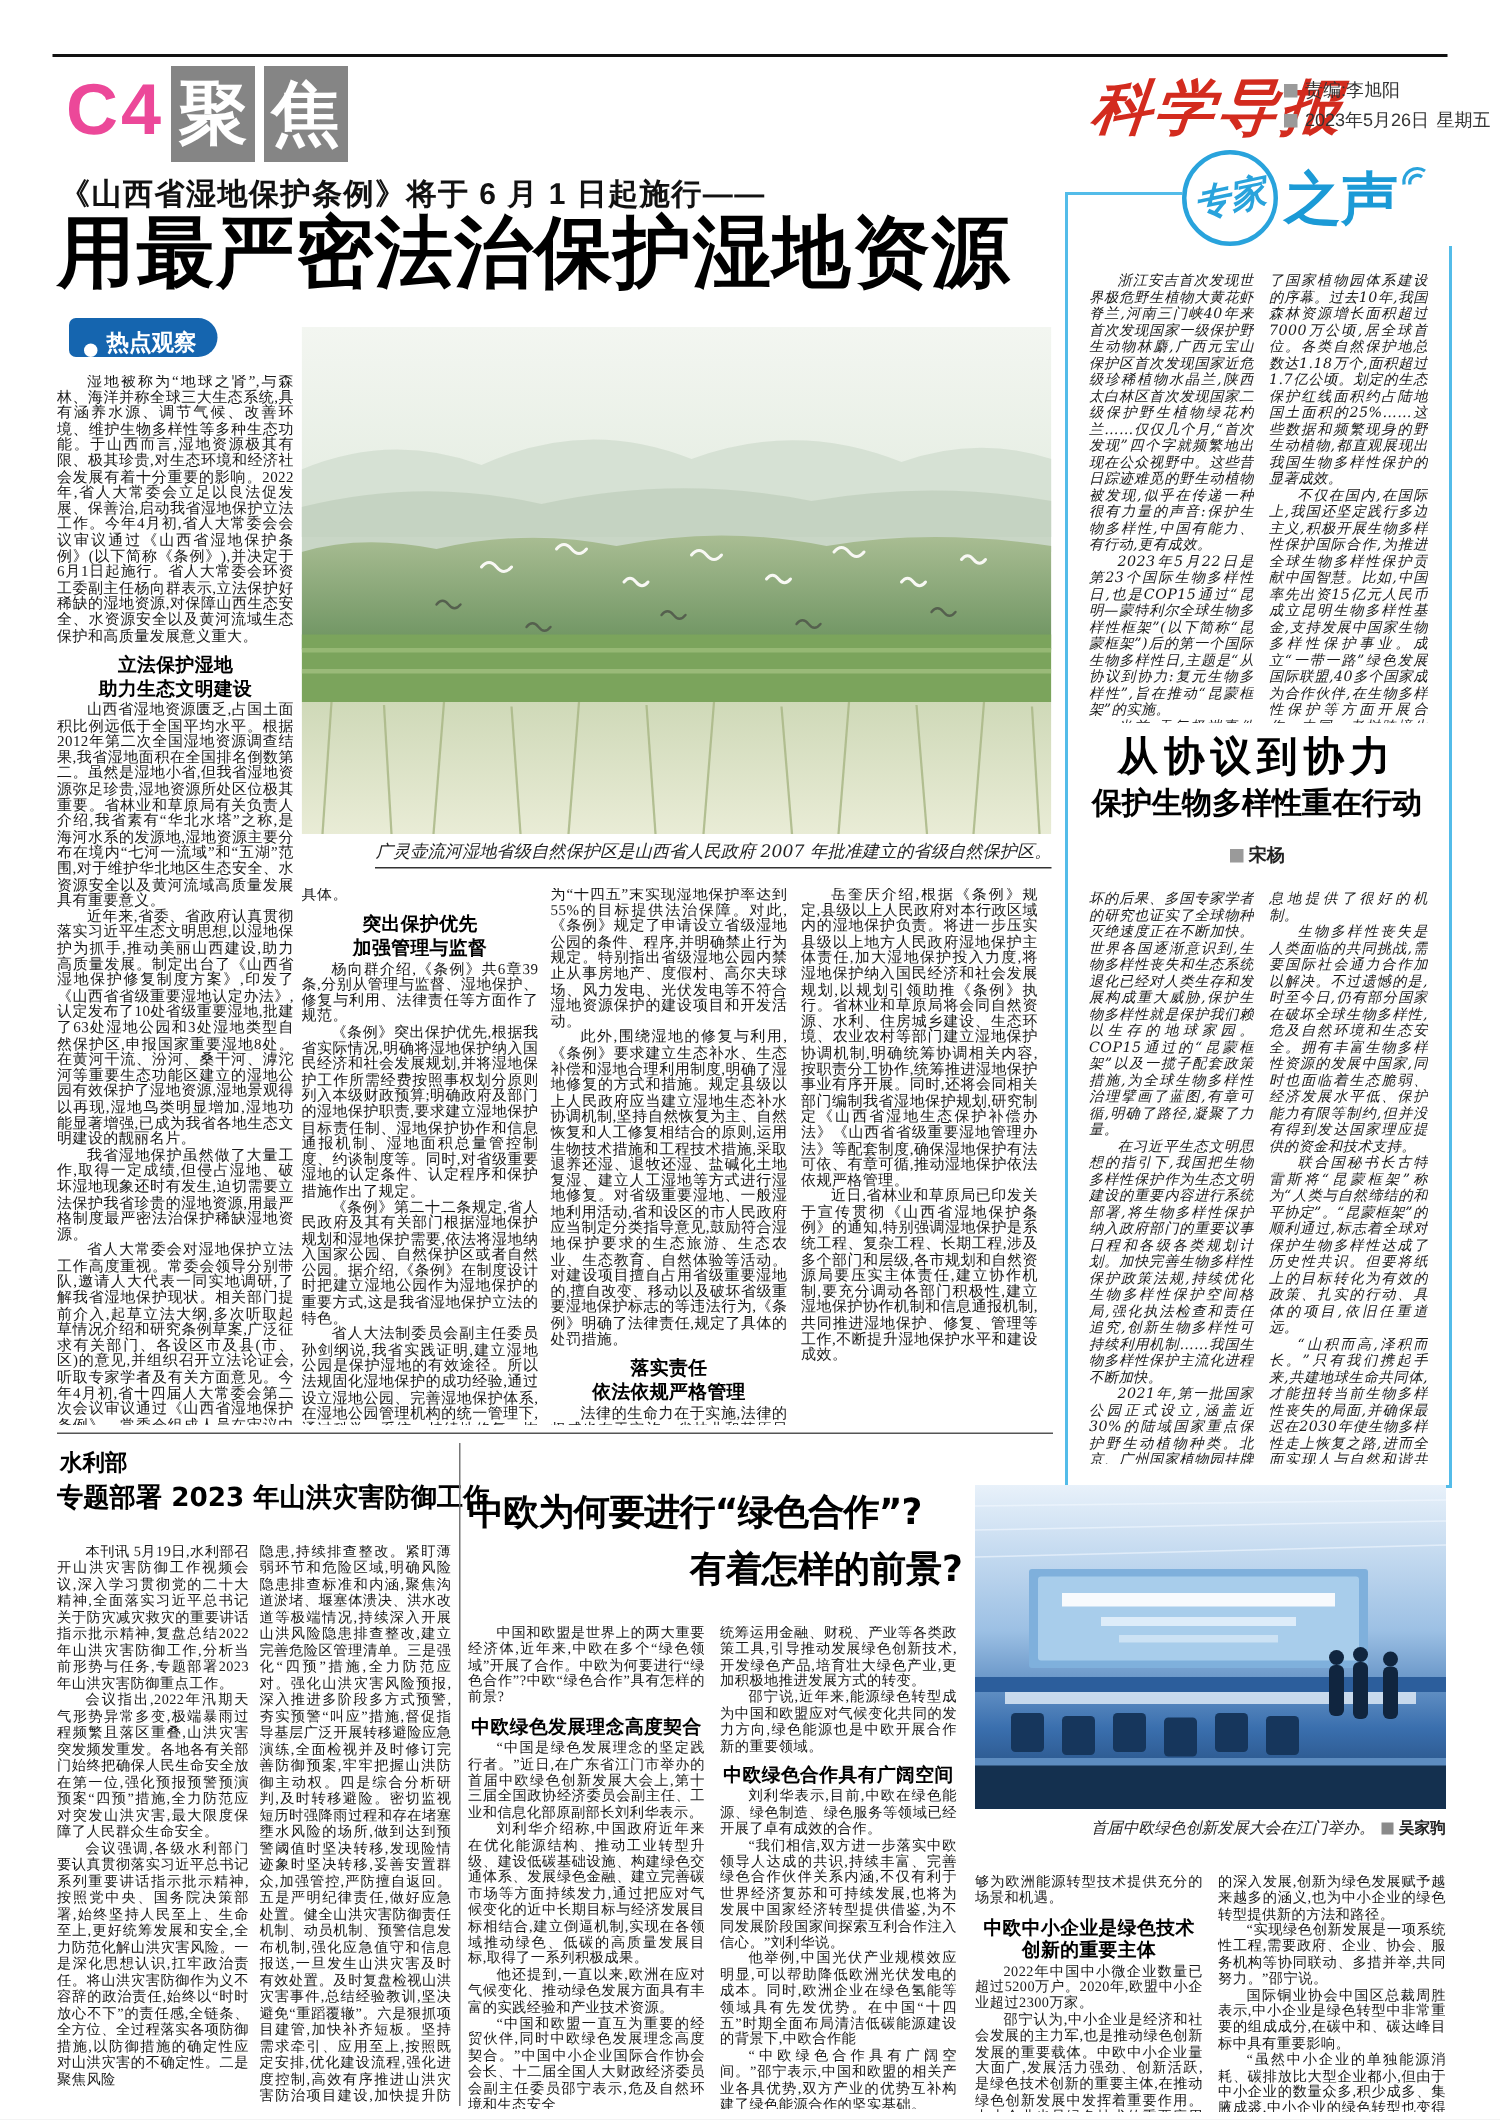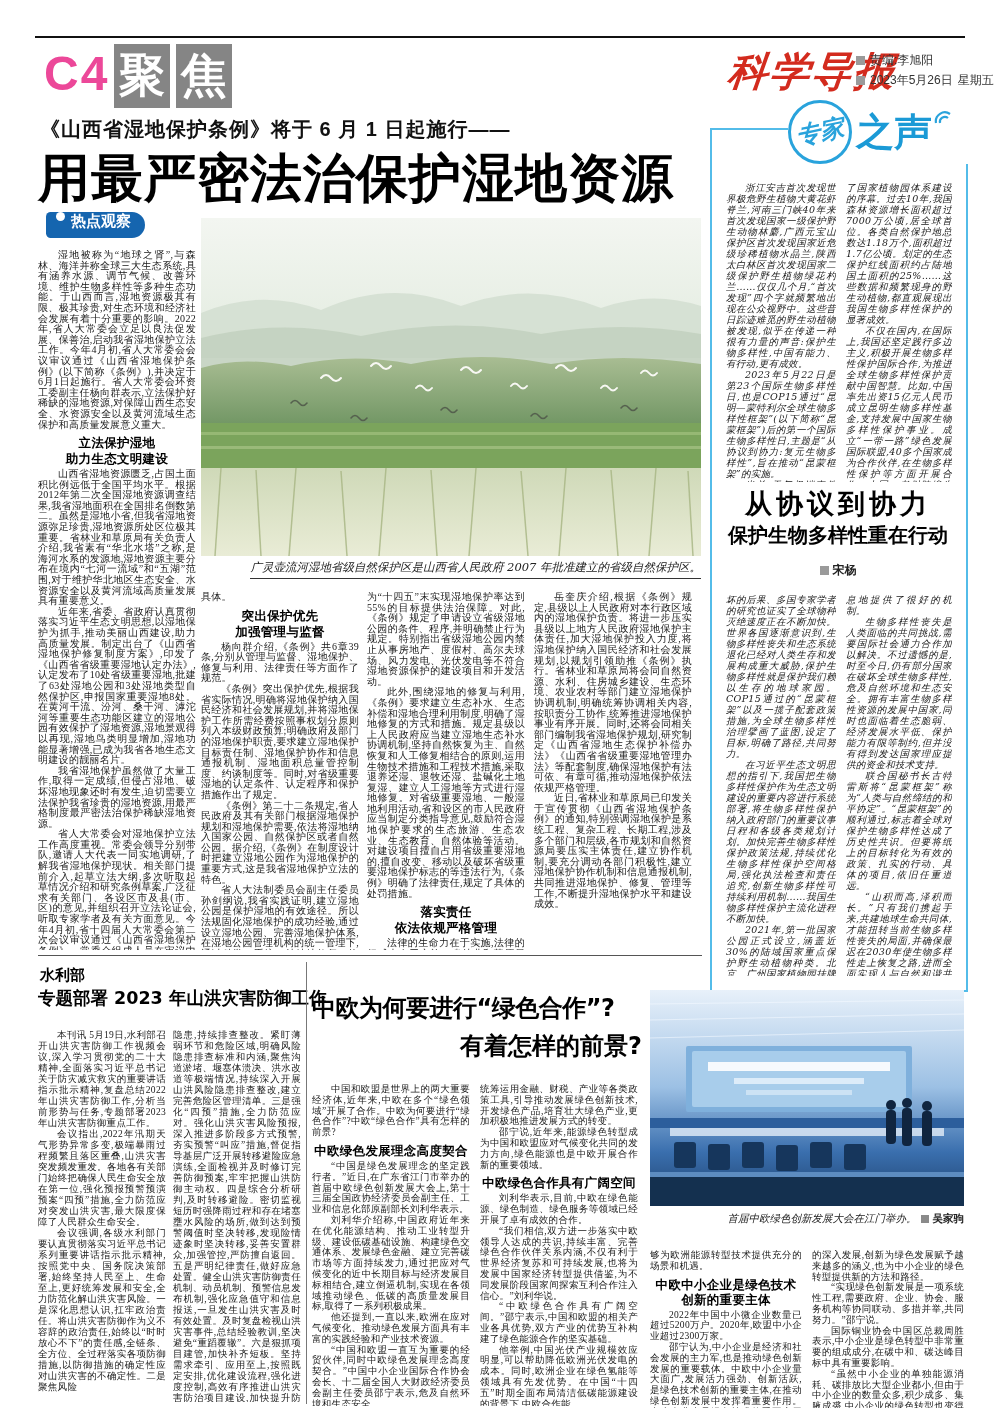--- a/index.html
+++ b/index.html
@@ -12,24 +12,24 @@
   .secbox{left:114px;top:44px;display:flex;gap:6px;}
   .secbox .ch{width:56px;height:64px;background:#858585;color:#fff;font-size:46px;font-weight:bold;
               display:flex;align-items:center;justify-content:center;font-family:"DejaVu Sans",sans-serif;}
   .masthead{left:728px;top:44px;font-family:"DejaVu Serif",serif;font-style:italic;font-weight:bold;
             font-size:40px;color:#d32b1e;transform:skewX(-6deg);letter-spacing:2px;}
   .edblock{left:856px;top:50px;font-size:12px;color:#333;line-height:20px;}
   .edblock .row{display:flex;align-items:center;gap:5px;white-space:nowrap;}
   .sq{display:inline-block;width:9px;height:9px;background:#9a9a9a;}
   
   .kicker{left:40px;top:116px;font-size:20px;font-weight:600;color:#111;letter-spacing:1px;}
-  .headline{left:38px;top:144px;width:680px;font-size:52px;font-weight:900;letter-spacing:1px;
+  .headline{left:38px;top:134px;width:680px;font-size:52px;font-weight:900;letter-spacing:1px;
             color:#000;font-family:"DejaVu Sans",sans-serif;white-space:nowrap;}
   .badge{left:46px;top:212px;height:26px;background:#1565af;border-radius:5px 14px 14px 5px;
-         display:flex;align-items:flex-start;gap:6px;padding:0 14px 0 10px;color:#fff;font-weight:bold;font-size:15px;}
+         display:flex;align-items:flex-end;gap:6px;padding:0 14px 0 10px;color:#fff;font-weight:bold;font-size:15px;}
   .badge .dot{width:9px;height:9px;border-radius:50%;background:#fff;}
   .photo-main{left:201px;top:218px;width:500px;height:338px;overflow:hidden;}
   .cap-main{left:201px;top:560px;width:500px;text-align:right;font-family:"DejaVu Serif",serif;
             font-style:italic;font-size:11.5px;color:#222;}
   .cap-main span{display:inline-block;border-bottom:1px solid #333;padding-bottom:3px;}
   
   .col{position:absolute;overflow:hidden;font-family:"Liberation Serif",serif;font-size:10px;
        line-height:10.6px;text-align:justify;color:#181818;letter-spacing:0.3px;}
   .blk{margin:0;}
   .blk-p{text-indent:2em;}
@@ -230,21 +230,21 @@
       <p class="blk blk-c">了国家植物园体系建设的序幕。过去10年,我国森林资源增长面积超过7000万公顷,居全球首位。各类自然保护地总数达1.18万个,面积超过1.7亿公顷。划定的生态保护红线面积约占陆地国土面积的25%……这些数据和频繁现身的野生动植物,都直观展现出我国生物多样性保护的显著成效。</p>
       <p class="blk blk-p">不仅在国内,在国际上,我国还坚定践行多边主义,积极开展生物多样性保护国际合作,为推进全球生物多样性保护贡献中国智慧。比如,中国率先出资15亿元人民币成立昆明生物多样性基金,支持发展中国家生物多样性保护事业。成立“一带一路”绿色发展国际联盟,40多个国家成为合作伙伴,在生物多样性保护等方面开展合作。中国、老挝跨境生物多样性联合保护区面积已经达到20万公顷,为有效保护亚洲象等珍稀濒危物种及其栖</p>
     </div>
   <div class="abs xtitle1">从协议到协力</div>
   <div class="abs xtitle2">保护生物多样性重在行动</div>
   <div class="abs xauthor">
     <span class="sq"></span>
     <span>宋杨</span>
   </div>
   <div class="abs col xcol xbl">
-      <p class="blk blk-c">坏的后果、多国专家学者的研究也证实了全球物种灭绝速度正在不断加快。世界各国逐渐意识到,生物多样性丧失和生态系统退化已经对人类生存和发展构成重大威胁,保护生物多样性就是保护我们赖以生存的地球家园。COP15通过的“昆蒙框架”以及一揽子配套政策措施,为全球生物多样性治理擘画了蓝图,设定了目标,明确了路径,共同努力。</p>
+      <p class="blk blk-c">坏的后果、多国专家学者的研究也证实了全球物种灭绝速度正在不断加快。世界各国逐渐意识到,生物多样性丧失和生态系统退化已经对人类生存和发展构成重大威胁,保护生物多样性就是保护我们赖以生存的地球家园。COP15通过的“昆蒙框架”以及一揽子配套政策措施,为全球生物多样性治理擘画了蓝图,有章可循,明确了路径,凝聚了力量。</p>
       <p class="blk blk-p">在习近平生态文明思想的指引下,我国把生物多样性保护作为生态文明建设的重要内容进行系统部署,将生物多样性保护纳入政府部门的重要议事日程和各级各类规划计划。加快完善生物多样性保护政策法规,持续优化生物多样性保护空间格局,强化执法检查和责任追究,创新生物多样性可持续利用机制……我国生物多样性保护主流化进程不断加快。</p>
       <p class="blk blk-p">2021年,第一批国家公园正式设立,涵盖近30%的陆域国家重点保护野生动植物种类。北京、广州国家植物园挂牌并向公众开放,开启</p>
     </div>
   <div class="abs col xcol xbr">
       <p class="blk blk-c">息地提供了很好的机制。</p>
       <p class="blk blk-p">生物多样性丧失是人类面临的共同挑战,需要国际社会通力合作加以解决。不过遗憾的是,时至今日,仍有部分国家在破坏全球生物多样性,危及自然环境和生态安全。拥有丰富生物多样性资源的发展中国家,同时也面临着生态脆弱、经济发展水平低、保护能力有限等制约,但并没有得到发达国家理应提供的资金和技术支持。</p>
       <p class="blk blk-p">联合国秘书长古特雷斯将“昆蒙框架”称为“人类与自然缔结的和平协定”。“昆蒙框架”的顺利通过,标志着全球对保护生物多样性达成了历史性共识。但要将纸上的目标转化为有效的政策、扎实的行动、具体的项目,依旧任重道远。</p>
       <p class="blk blk-p">“山积而高,泽积而长。”只有我们携起手来,共建地球生命共同体,才能扭转当前生物多样性丧失的局面,并确保最迟在2030年使生物多样性走上恢复之路,进而全面实现人与自然和谐共生的2050年愿景,留下一个清洁美丽、丰富多彩的世界。</p>
     </div>
 
@@ -319,22 +319,22 @@
       <p class="blk blk-p">刘利华介绍称,中国政府近年来在优化能源结构、推动工业转型升级、建设低碳基础设施、构建绿色交通体系、发展绿色金融、建立完善碳市场等方面持续发力,通过把应对气候变化的近中长期目标与经济发展目标相结合,建立倒逼机制,实现在各领域推动绿色、低碳的高质量发展目标,取得了一系列积极成果。</p>
       <p class="blk blk-p">他还提到,一直以来,欧洲在应对气候变化、推动绿色发展方面具有丰富的实践经验和产业技术资源。</p>
       <p class="blk blk-p">“中国和欧盟一直互为重要的经贸伙伴,同时中欧绿色发展理念高度契合。”中国中小企业国际合作协会会长、十二届全国人大财政经济委员会副主任委员邵宁表示,危及自然环境和生态安全</p>
     </div>
   <div class="abs col ecol ec2">
       <p class="blk blk-c">统筹运用金融、财税、产业等各类政策工具,引导推动发展绿色创新技术,开发绿色产品,培育壮大绿色产业,更加积极地推进发展方式的转变。</p>
       <p class="blk blk-p">邵宁说,近年来,能源绿色转型成为中国和欧盟应对气候变化共同的发力方向,绿色能源也是中欧开展合作新的重要领域。</p>
       <p class="blk blk-h">中欧绿色合作具有广阔空间</p>
       <p class="blk blk-p">刘利华表示,目前,中欧在绿色能源、绿色制造、绿色服务等领域已经开展了卓有成效的合作。</p>
       <p class="blk blk-p">“我们相信,双方进一步落实中欧领导人达成的共识,持续丰富、完善绿色合作伙伴关系内涵,不仅有利于世界经济复苏和可持续发展,也将为发展中国家经济转型提供借鉴,为不同发展阶段国家间探索互利合作注入信心。”刘利华说。</p>
+      <p class="blk blk-p">他举例,中国光伏产业规模效应明显,可以帮助降低欧洲光伏发电的成本。同时,欧洲企业在绿色氢能等领域具有先发优势。在中国“十四五”时期全面布局清洁低碳能源建设的背景下,中欧合作能</p>
       <p class="blk blk-p">“中欧绿色合作具有广阔空间。”邵宁表示,中国和欧盟的相关产业各具优势,双方产业的优势互补构建了绿色能源合作的坚实基础。</p>
-      <p class="blk blk-p">他举例,中国光伏产业规模效应明显,可以帮助降低欧洲光伏发电的成本。同时,欧洲企业在绿色氢能等领域具有先发优势。在中国“十四五”时期全面布局清洁低碳能源建设的背景下,中欧合作能</p>
     </div>
   <div class="abs col ecol ec3">
       <p class="blk blk-c">够为欧洲能源转型技术提供充分的场景和机遇。</p>
       <p class="blk blk-h">中欧中小企业是绿色技术创新的重要主体</p>
       <p class="blk blk-p">2022年中国中小微企业数量已超过5200万户。2020年,欧盟中小企业超过2300万家。</p>
       <p class="blk blk-p">邵宁认为,中小企业是经济和社会发展的主力军,也是推动绿色创新发展的重要载体。中欧中小企业量大面广,发展活力强劲、创新活跃,是绿色技术创新的重要主体,在推动绿色创新发展中发挥着重要作用。中小企业也是绿色技术的重要应用者,伴随着新一轮科技革命和产业变革</p>
     </div>
   <div class="abs col ecol ec4">
       <p class="blk blk-c">的深入发展,创新为绿色发展赋予越来越多的涵义,也为中小企业的绿色转型提供新的方法和路径。</p>
       <p class="blk blk-p">“实现绿色创新发展是一项系统性工程,需要政府、企业、协会、服务机构等协同联动、多措并举,共同努力。”邵宁说。</p>

